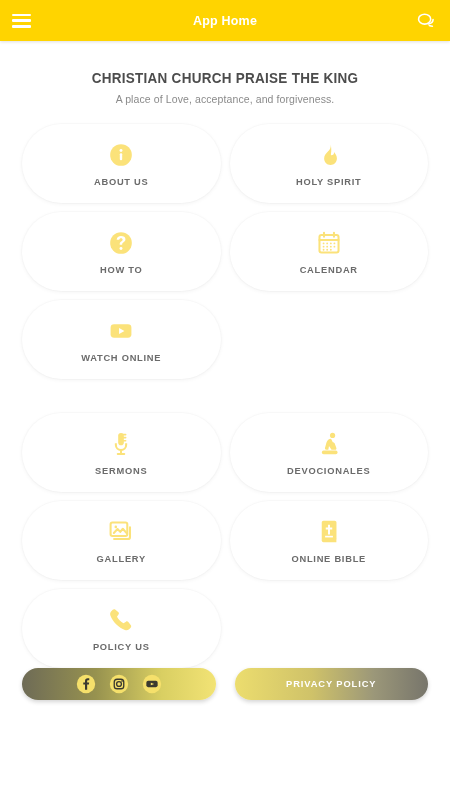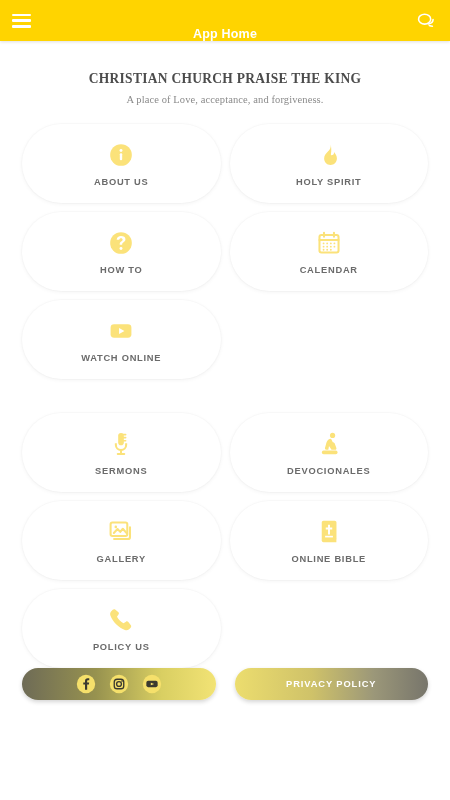--- a/index.html
+++ b/index.html
@@ -12,21 +12,21 @@
     font-family: "Liberation Sans", sans-serif;
     background: #ffffff;
   }
 
   
   .appbar {
     position: relative;
     height: 41px;
     background: #FFD400;
     display: flex;
-    align-items: flex-end;
+    align-items: center;
     justify-content: center;
     box-shadow: 0 1px 3px rgba(0,0,0,0.13);
   }
   .appbar-title {
     font-size: 12.5px;
     font-weight: bold;
     color: #ffffff;
     letter-spacing: 0.2px;
   }
   .hamburger {
@@ -55,21 +55,20 @@
     transform: translateY(-50%);
     width: 22px;
     height: 22px;
     cursor: pointer;
   }
 
   
   .intro {
     padding: 29px 20px 0;
     text-align: center;
-    font-family: Liberation Serif, serif;
   }
   .church-title {
     font-size: 14.5px;
     font-weight: bold;
     color: #4c4c4c;
     letter-spacing: 0.3px;
     transform: scaleX(0.93);
     white-space: nowrap;
   }
   .church-sub {

